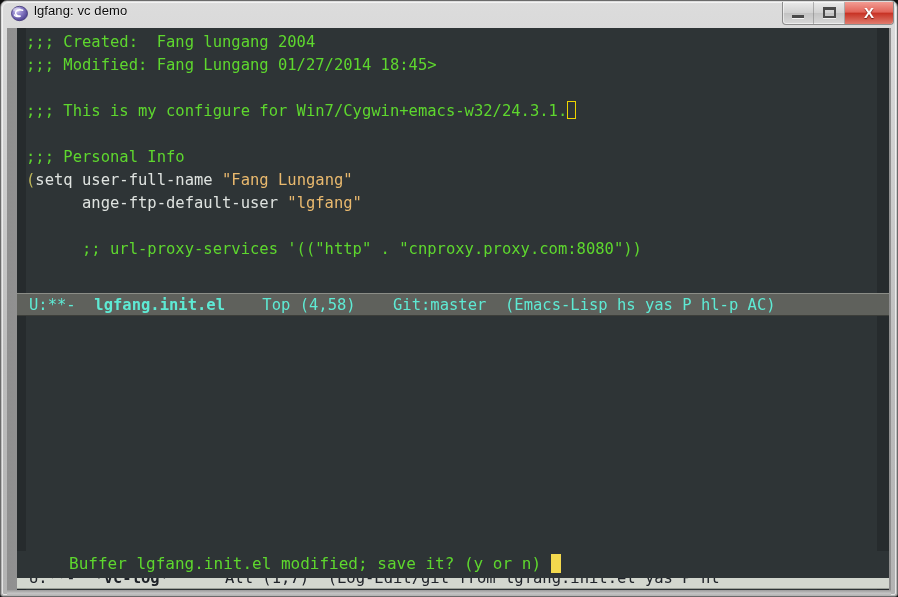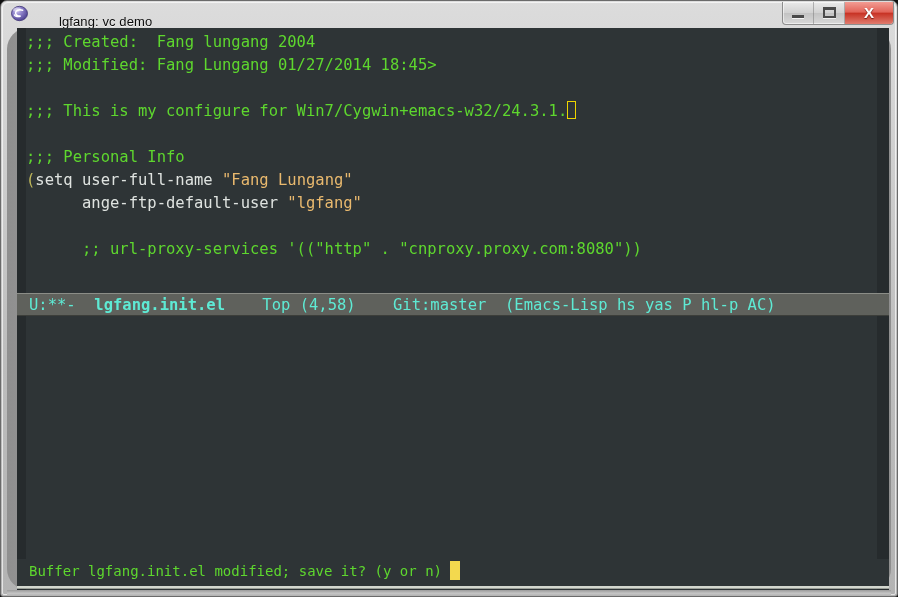--- a/index.html
+++ b/index.html
@@ -48,28 +48,27 @@
     height: 28px;
     box-sizing: border-box;
   }
   .titlebar-icon {
     position: absolute;
     left: 11px; top: 5px;
     width: 17px; height: 17px;
   }
   .title-text {
     position: absolute;
-    left: 34px; top: 14px;
+    left: 34px; top: 3px;
     font-family: "Liberation Sans", sans-serif;
     font-size: 13px;
     color: #0b0b0b;
     letter-spacing: 0.1px;
     text-shadow: 0 1px 0 rgba(255,255,255,0.75);
     white-space: nowrap;
-    margin-left: 25px;
   }
 
   .wbtns {
     position: absolute;
     right: 4px; top: 2px;
     height: 22px;
     display: flex;
     align-items: stretch;
     border: 1px solid #8d8d8d;
     border-top: none;
@@ -119,21 +118,20 @@
 
   
   .emacs-outer {
     position: absolute;
     left: 7px;
     top: 28px;
     width: 884px;
     height: 562px;
     background: linear-gradient(to right, #8f8f8f 0%, #d8d8d8 35%, #f2f2f2 50%, #c9c9c9 75%, #8e8e8e 100%);
     box-sizing: border-box;
-    border-radius: 21px;
   }
   .emacs {
     position: absolute;
     left: 10px;
     top: 0px;
     width: 872px;
     height: 562px;
     background: #2e3436;
     overflow: hidden;
   }
@@ -211,30 +209,31 @@
     border-top: 1px solid #eef1ea;
     border-bottom: 1px solid #9ba099;
   }
   .modeline .ml-pad { padding-left: 12px; }
   .ml-bold { font-weight: bold; }
 
   
   .minibuffer {
     position: absolute;
     left: 0;
-    bottom: 4px;
+    bottom: 12px;
     width: 100%;
     height: 27px;
     background: #2e3436;
     font-family: "DejaVu Sans Mono", monospace;
-    font-size: 14px;
+    font-size: 16px;
     line-height: 25px;
     color: #5ed72e;
     white-space: pre;
     box-sizing: border-box;
+    padding-left: 40px;
   }
   .minibuffer .mb-pad { padding-left: 12px; }
 
   
   .bottom-band {
     position: absolute;
     left: 7px;
     top: 590px;
     width: 884px;
     height: 6px;

